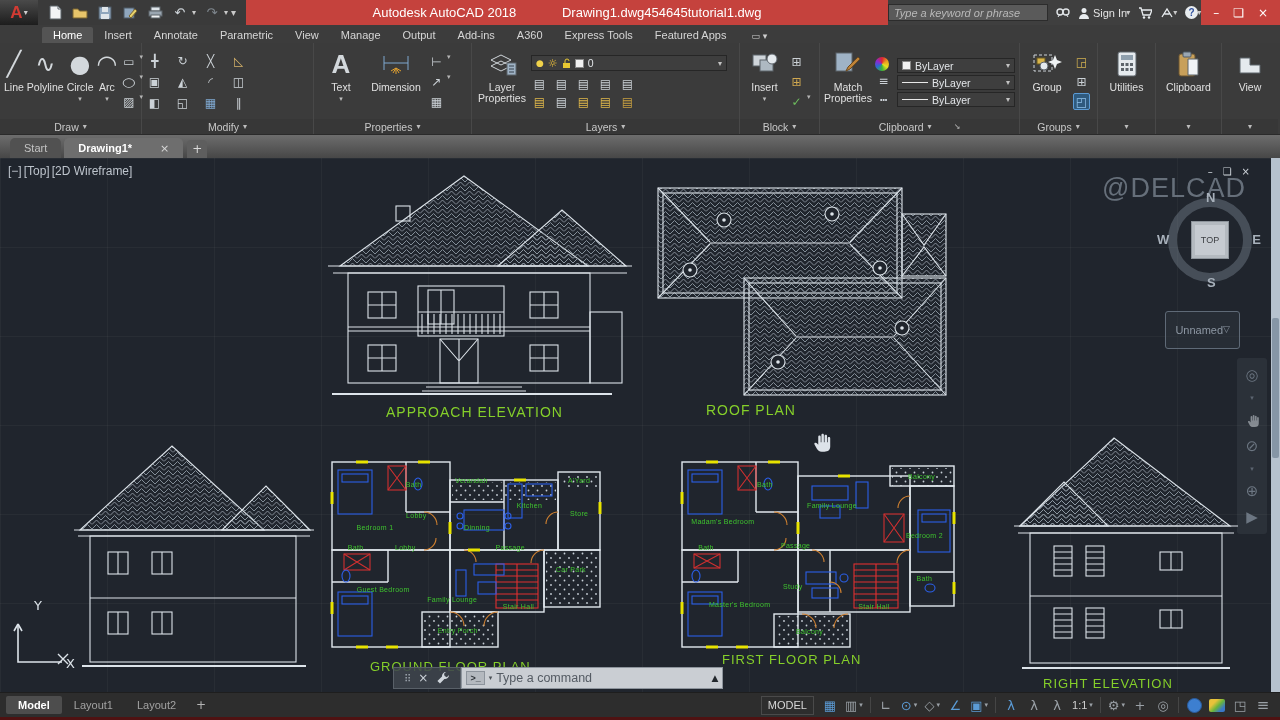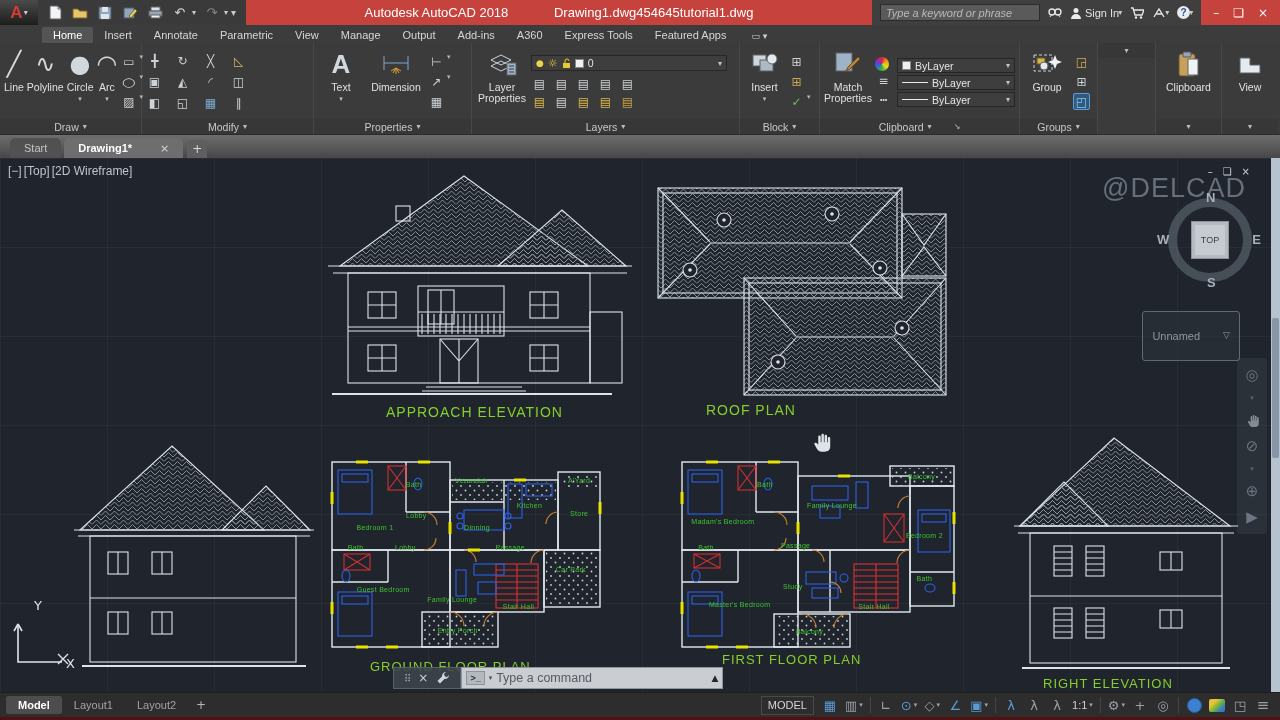--- a/index.html
+++ b/index.html
@@ -10,21 +10,21 @@
   
   #titlebar{height:25px;background:#c5423d;display:flex;align-items:center;color:#fff}
   #appbtn{width:38px;height:25px;background:linear-gradient(#4a4a4a,#1d1d1d);display:flex;
     align-items:center;justify-content:center;color:#d23b33;font-weight:bold;font-size:17px;cursor:pointer}
   #appbtn .car{color:#cfcfcf;font-size:8px;margin-left:1px}
   #qat{display:flex;align-items:center;gap:7px;background:#3a3a3a;height:25px;padding:0 10px 0 8px}
   .qicon{width:18px;height:16px;display:flex;align-items:center;justify-content:center}
   .qcar{color:#c9c9c9;font-size:8px;margin-left:-4px}
   #titletext{flex:1;text-align:center;font-size:13px;color:#fff;white-space:nowrap;overflow:hidden}
   #titletext .doc{margin-left:42px}
-  #tb-right{display:flex;align-items:center;gap:8px;background:#3f3f3f;height:25px;padding:0 8px}
+  #tb-right{display:flex;align-items:center;gap:8px;background:#3f3f3f;height:25px;padding:0 0}
   #tb-search{width:160px;height:17px;background:#5a5a5a;border:1px solid #2c2c2c;color:#cfcfcf;
     font-style:italic;font-size:11px;padding:0 5px}
   #tb-search::placeholder{color:#b9b9b9}
   .tbic{display:flex;align-items:center;gap:3px;font-size:11px;color:#e3e3e3}
   #winbtns{display:flex;align-items:center;gap:14px;padding:0 12px;color:#fff;font-size:12px}
 
   
   #ribbontabs{height:18px;background:#3c3c3c;display:flex;align-items:flex-end;padding-left:42px;font-size:11px}
   .rtab{padding:2px 11px;color:#d6d6d6;cursor:pointer}
   .rtab.active{background:#545454;color:#fff;border-radius:2px 2px 0 0}
@@ -77,21 +77,21 @@
   
   #viewcube{position:absolute;right:24px;top:36px;width:92px;height:92px}
   #vc-ring{position:absolute;left:4px;top:4px;width:84px;height:84px;border-radius:50%;
     border:9px solid rgba(125,135,147,.42)}
   #vc-face{position:absolute;left:27px;top:27px;width:38px;height:38px;background:#c6cbd1;
     border:1px solid #8d949b;display:flex;align-items:center;justify-content:center;
     font-size:9px;color:#3c3f43;cursor:pointer;box-shadow:inset 0 0 0 3px #b4bac0}
   .vc-dir{position:absolute;color:#a7b0ba;font-weight:bold;font-size:13px;cursor:pointer}
   #vc-n{top:-4px;left:42px}#vc-s{bottom:-4px;left:43px}#vc-w{left:-7px;top:38px}#vc-e{right:-5px;top:38px}
   #viewpill{position:absolute;right:40px;top:153px;border:1px solid #5f6a77;border-radius:3px;
-    background:rgba(45,52,61,.55);color:#8d97a3;font-size:11px;padding:18px 9px;display:flex;gap:23px;cursor:pointer}
+    background:rgba(45,52,61,.55);color:#8d97a3;font-size:11px;padding:12px 9px;display:flex;gap:0;cursor:pointer}
   
   #navbar{position:absolute;right:13px;top:200px;width:30px;height:176px;background:rgba(145,155,168,.10);
     border-radius:3px;display:flex;flex-direction:column;align-items:center;justify-content:space-around;padding:4px 0}
   #navbar .nic{color:#6c7682;font-size:15px;cursor:pointer;line-height:1}
   #navbar .ncar{color:#5c6570;font-size:7px}
   #vscroll{position:absolute;right:0;top:0;width:9px;height:534px;background:#b6c2ce}
   #vthumb{position:absolute;left:1px;top:160px;width:7px;height:140px;background:#8696a6;border-radius:2px}
   
   .dwg{position:absolute}
   .dwg svg{display:block}
@@ -474,20 +474,39 @@
         <span class="sic sel" style="color:#8fc0ea">◰</span>
       </div>
     </div>
     <div class="rfoot">
       <span>Groups</span>
         <span class="fcar g">▾</span>
       </div>
   </div>
 
   <div class="rpanel" style="width:58px">
+    <div class="rbody" style="justify-content:center">
+      <div class="rbig" style="width:52px">
+        <span class="bigic">
+          <svg width="20" height="26">
+              <rect x="1" y="1" width="18" height="24" rx="2" fill="#e5eaee" stroke="#5d646b"></rect>
+              <rect x="4" y="4" width="12" height="5" fill="#8fa0ae"></rect>
+              <g fill="#5d646b">
+                <rect x="4" y="12" width="3" height="3"></rect>
+                <rect x="8.5" y="12" width="3" height="3"></rect>
+                <rect x="13" y="12" width="3" height="3"></rect>
+                <rect x="4" y="17" width="3" height="3"></rect>
+                <rect x="8.5" y="17" width="3" height="3"></rect>
+                <rect x="13" y="17" width="3" height="3"></rect>
+              </g>
+            </svg>
+          </span>
+        <span class="blabel">Utilities</span>
+        </div>
+    </div>
     <div class="rfoot">
         <span class="fcar g">▾</span>
       </div>
   </div>
 
   <div class="rpanel" style="width:66px">
     <div class="rbody" style="justify-content:center">
       <div class="rbig" style="width:60px">
         <span class="bigic">
           <svg width="22" height="26">

